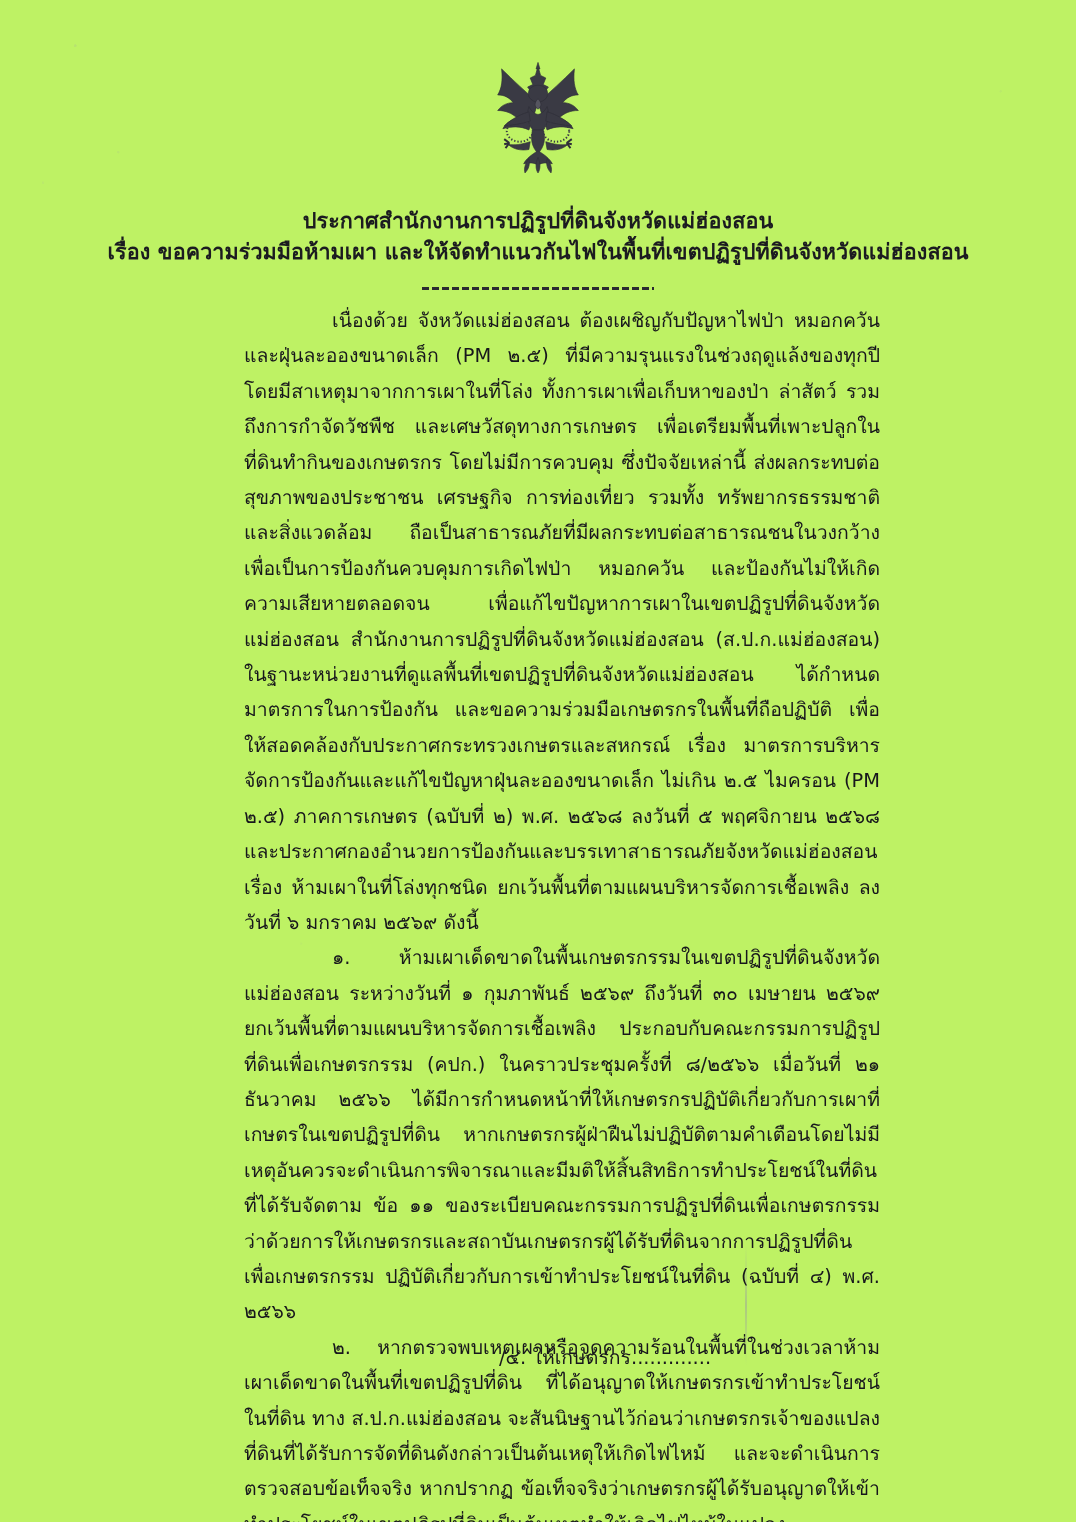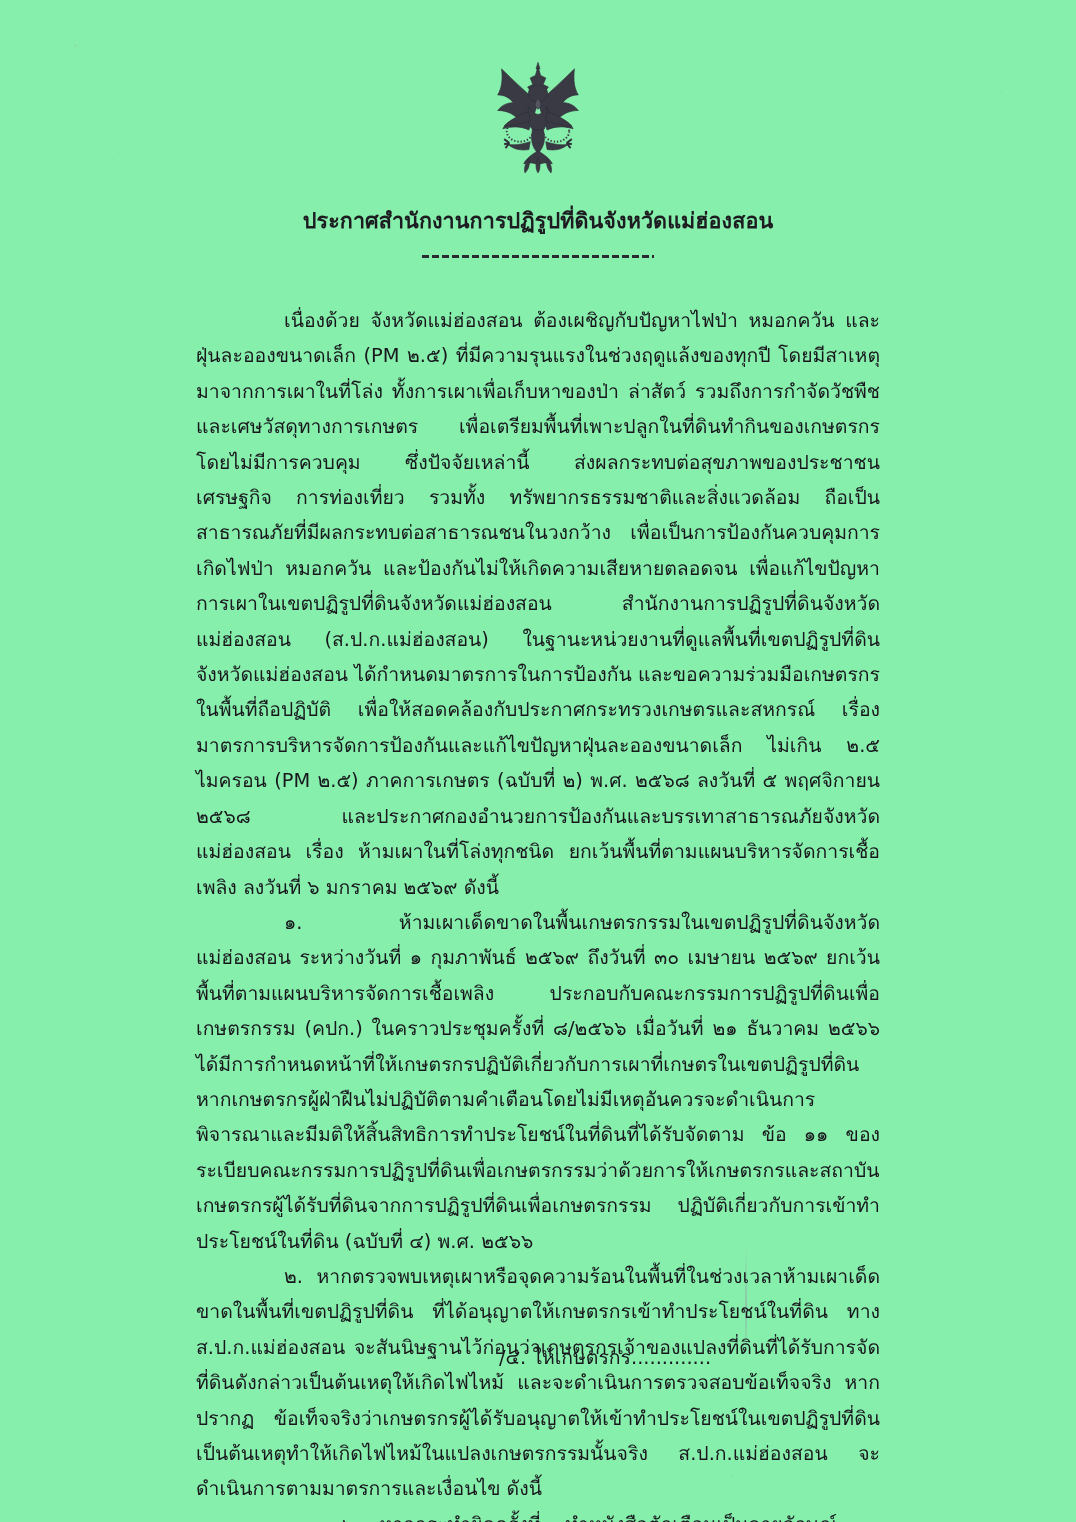--- a/index.html
+++ b/index.html
@@ -9,21 +9,21 @@
     background: #ffffff;
   }
   body {
     font-family: "DejaVu Sans", "Liberation Sans", sans-serif;
   }
   .page {
     position: relative;
     width: 1076px;
     height: 1522px;
     margin: 0 auto;
-    background: #86efac;
+    background: #bef264;
     overflow: hidden;
     box-sizing: border-box;
   }
   
   .grain {
     position: absolute;
     inset: 0;
     pointer-events: none;
     opacity: .55;
     background-image:
@@ -103,20 +103,21 @@
     line-height: 35.4px;
   }
   .para {
     margin: 0;
     text-align: justify;
     text-justify: inter-word;
     text-indent: 0;
   }
   .para.indent {
     text-indent: 88px;
+    margin-left: 48px;
   }
   .para + .para {
     margin-top: 0;
   }
   .sub-item {
     margin: 0;
     text-indent: 146px;
     text-align: left;
   }
   b, .bold {
@@ -183,20 +184,21 @@
                  C106 170 114 170 122 172 C118 164 110 158 100 152 Z"></path>
         <path d="M100 162 C96 172 96 180 100 186 C104 180 104 172 100 162 Z"></path>
         <path d="M86 164 C80 172 78 180 80 186 C86 180 88 172 86 164 Z"></path>
         <path d="M114 164 C120 172 122 180 120 186 C114 180 112 172 114 164 Z"></path>
       </g>
     </svg>
   </div>
 
   <div class="header">
     <div class="doc-title">ประกาศสำนักงานการปฏิรูปที่ดินจังหวัดแม่ฮ่องสอน</div>
+    <div class="doc-subject">เรื่อง  ขอความร่วมมือห้ามเผา และให้จัดทำแนวกันไฟในพื้นที่เขตปฏิรูปที่ดินจังหวัดแม่ฮ่องสอน</div>
     <div class="rule"></div>
   </div>
 
   <div class="body">
 
     <p class="para indent">เนื่องด้วย จังหวัดแม่ฮ่องสอน ต้องเผชิญกับปัญหาไฟป่า หมอกควัน และฝุ่นละอองขนาดเล็ก (PM ๒.๕) ที่มีความรุนแรงในช่วงฤดูแล้งของทุกปี โดยมีสาเหตุมาจากการเผาในที่โล่ง ทั้งการเผาเพื่อเก็บหาของป่า ล่าสัตว์ รวมถึงการกำจัดวัชพืช และเศษวัสดุทางการเกษตร เพื่อเตรียมพื้นที่เพาะปลูกในที่ดินทำกินของเกษตรกร โดยไม่มีการควบคุม ซึ่งปัจจัยเหล่านี้ ส่งผลกระทบต่อสุขภาพของประชาชน เศรษฐกิจ การท่องเที่ยว รวมทั้ง ทรัพยากรธรรมชาติและสิ่งแวดล้อม ถือเป็นสาธารณภัยที่มีผลกระทบต่อสาธารณชนในวงกว้าง เพื่อเป็นการป้องกันควบคุมการเกิดไฟป่า หมอกควัน และป้องกันไม่ให้เกิดความเสียหายตลอดจน เพื่อแก้ไขปัญหาการเผาในเขตปฏิรูปที่ดินจังหวัดแม่ฮ่องสอน สำนักงานการปฏิรูปที่ดินจังหวัดแม่ฮ่องสอน (ส.ป.ก.แม่ฮ่องสอน) ในฐานะหน่วยงานที่ดูแลพื้นที่เขตปฏิรูปที่ดินจังหวัดแม่ฮ่องสอน ได้กำหนดมาตรการในการป้องกัน และขอความร่วมมือเกษตรกรในพื้นที่ถือปฏิบัติ เพื่อให้สอดคล้องกับประกาศกระทรวงเกษตรและสหกรณ์ เรื่อง มาตรการบริหารจัดการป้องกันและแก้ไขปัญหาฝุ่นละอองขนาดเล็ก ไม่เกิน ๒.๕ ไมครอน (PM ๒.๕) ภาคการเกษตร (ฉบับที่ ๒) พ.ศ. ๒๕๖๘ ลงวันที่ ๕ พฤศจิกายน  ๒๕๖๘  และประกาศกองอำนวยการป้องกันและบรรเทาสาธารณภัยจังหวัดแม่ฮ่องสอน เรื่อง ห้ามเผาในที่โล่งทุกชนิด ยกเว้นพื้นที่ตามแผนบริหารจัดการเชื้อเพลิง ลงวันที่ ๖ มกราคม ๒๕๖๙ ดังนี้</p>
 
     <p class="para indent"><span>๑. ห้ามเผาเด็ดขาดในพื้นเกษตรกรรมในเขตปฏิรูปที่ดินจังหวัดแม่ฮ่องสอน </span><b>ระหว่างวันที่ ๑ กุมภาพันธ์ ๒๕๖๙ ถึงวันที่ ๓๐ เมษายน ๒๕๖๙</b><span> ยกเว้นพื้นที่ตามแผนบริหารจัดการเชื้อเพลิง ประกอบกับคณะกรรมการปฏิรูปที่ดินเพื่อเกษตรกรรม (คปก.) ในคราวประชุมครั้งที่ ๘/๒๕๖๖ เมื่อวันที่ ๒๑ ธันวาคม ๒๕๖๖ ได้มีการกำหนดหน้าที่ให้เกษตรกรปฏิบัติเกี่ยวกับการเผาที่เกษตรในเขตปฏิรูปที่ดิน หากเกษตรกรผู้ฝ่าฝืนไม่ปฏิบัติตามคำเตือนโดยไม่มีเหตุอันควรจะดำเนินการพิจารณาและมีมติให้สิ้นสิทธิการทำประโยชน์ในที่ดินที่ได้รับจัดตาม ข้อ ๑๑ ของระเบียบคณะกรรมการปฏิรูปที่ดินเพื่อเกษตรกรรมว่าด้วยการให้เกษตรกรและสถาบันเกษตรกรผู้ได้รับที่ดินจากการปฏิรูปที่ดินเพื่อเกษตรกรรม ปฏิบัติเกี่ยวกับการเข้าทำประโยชน์ในที่ดิน (ฉบับที่ ๔) พ.ศ. ๒๕๖๖</span></p>
 
     <p class="para indent">๒. หากตรวจพบเหตุเผาหรือจุดความร้อนในพื้นที่ในช่วงเวลาห้ามเผาเด็ดขาดในพื้นที่เขตปฏิรูปที่ดิน ที่ได้อนุญาตให้เกษตรกรเข้าทำประโยชน์ในที่ดิน ทาง ส.ป.ก.แม่ฮ่องสอน จะสันนิษฐานไว้ก่อนว่าเกษตรกรเจ้าของแปลงที่ดินที่ได้รับการจัดที่ดินดังกล่าวเป็นต้นเหตุให้เกิดไฟไหม้ และจะดำเนินการตรวจสอบข้อเท็จจริง หากปรากฏ ข้อเท็จจริงว่าเกษตรกรผู้ได้รับอนุญาตให้เข้าทำประโยชน์ในเขตปฏิรูปที่ดินเป็นต้นเหตุทำให้เกิดไฟไหม้ในแปลงเกษตรกรรมนั้นจริง ส.ป.ก.แม่ฮ่องสอน จะดำเนินการตามมาตรการและเงื่อนไข ดังนี้</p>

